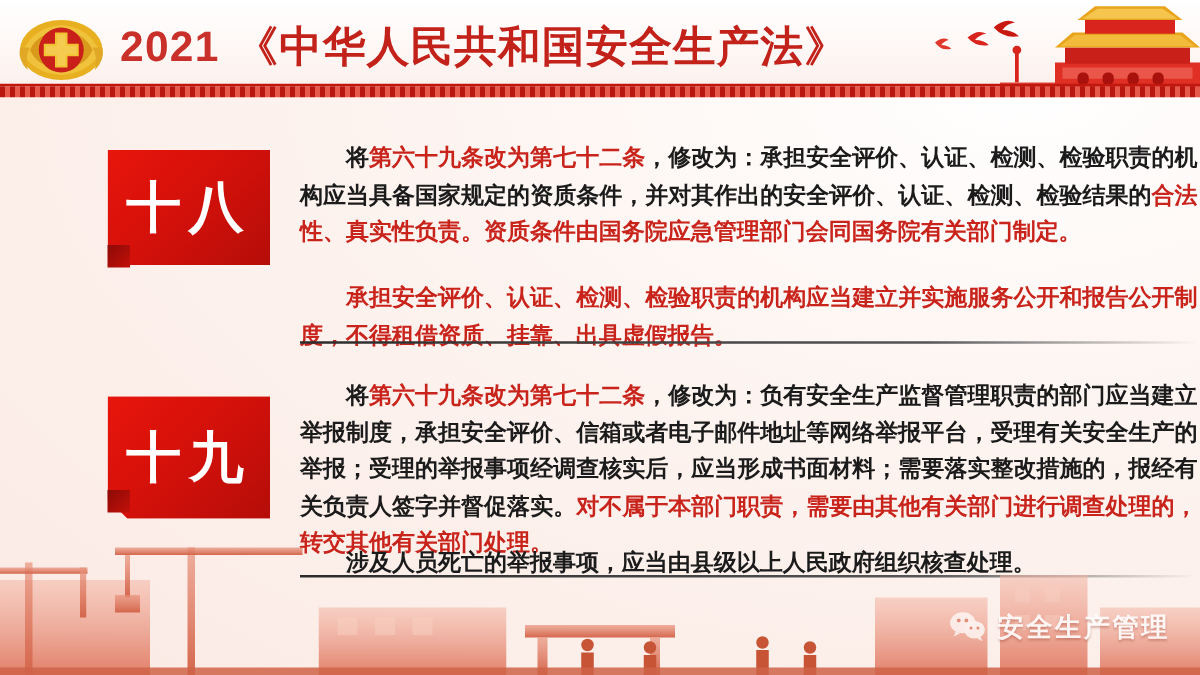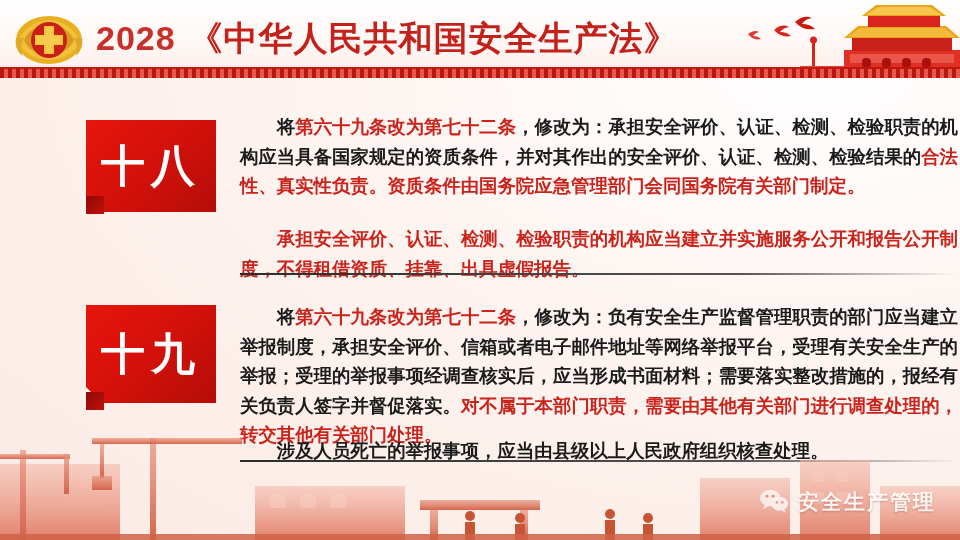--- a/index.html
+++ b/index.html
@@ -47,21 +47,21 @@
     position:absolute;left:86px;width:130px;
     background:linear-gradient(135deg,#e8150b 0%,#d0100a 55%,#b50d08 100%);
     color:#fff;text-align:right;
     font-size:44px;font-weight:700;letter-spacing:6px;
     font-family:"DejaVu Serif","Liberation Serif",serif;
     display:flex;align-items:center;justify-content:center;
     box-shadow:2px 3px 6px rgba(140,20,10,.28);
   }
   .tag1{top:8px;height:92px;
     clip-path:polygon(0 0,100% 0,100% 100%,16px 100%,0 calc(100% - 16px));}
-  .tag2{top:3px;height:98px;
+  .tag2{top:15px;height:98px;
     clip-path:polygon(0 0,100% 0,100% 100%,16px 100%,0 calc(100% - 16px));}
   .tag-fold{
     position:absolute;left:86px;width:18px;height:18px;
     background:linear-gradient(135deg,#8d0a06,#c31009);
   }
   .tag1-fold{top:84px;}
   .tag2-fold{top:90px;}
   .para{
     position:absolute;left:240px;width:718px;
     font-size:18.4px;line-height:29.6px;
@@ -117,21 +117,21 @@
       <path d="M4 30 Q12 10 35 8 Q58 10 66 30 Q58 46 35 48 Q12 46 4 30Z" fill="#f0c23c"></path>
       <path d="M10 28 Q16 14 35 13 Q54 14 60 28 Q54 42 35 43 Q16 42 10 28Z" fill="#d99a1c"></path>
       <circle cx="35" cy="28" r="18" fill="#c9201a"></circle>
       <path d="M30 14h10v9h9v10h-9v9H30v-9h-9V23h9z" fill="#f2c231"></path>
       <path d="M31.5 15.5h7v9h9v7h-9v9h-7v-9h-9v-7h9z" fill="#fff" opacity=".15"></path>
       <path d="M2 26 Q0 36 8 44 Q6 32 10 26Z" fill="#e0a824"></path>
       <path d="M68 26 Q70 36 62 44 Q64 32 60 26Z" fill="#e0a824"></path>
     </svg>
 
     <div class="title">
-      <span class="year">2028</span>
+      <span class="year">2021</span>
       <span>《中华人民共和国安全生产法》</span>
     </div>
 
     <svg class="tiananmen" viewBox="0 0 220 78">
 
       <path d="M34 30 q8-7 15-3 q-6 1-9 5 q7 0 11 4 q-10 2-17-6z" fill="#d8241c"></path>
       <path d="M8 34 q6-5 11-2 q-4 1-6 4 q5 0 8 3 q-8 2-13-5z" fill="#e0382c"></path>
       <path d="M55 22 q9-8 17-4 q-7 1-10 6 q8 0 13 5 q-12 2-20-7z" fill="#c8180f"></path>
 
       <rect x="72" y="42" width="3" height="24" fill="#d8241c"></rect>

